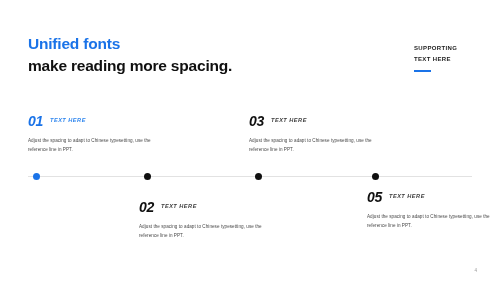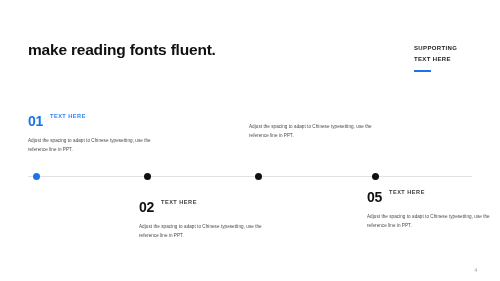--- a/index.html
+++ b/index.html
@@ -81,22 +81,23 @@
     top: 173px;
   }
 
   
   .item {
     position: absolute;
     width: 125px;
   }
   .item-head {
     display: flex;
-    align-items: flex-start;
+    align-items: center;
     gap: 7px;
+    font-style: italic;
   }
   .item-num {
     font-size: 14px;
     font-weight: bold;
     letter-spacing: -0.3px;
     line-height: 1;
   }
   .item-label {
     font-size: 5.6px;
     font-weight: bold;
@@ -125,21 +126,22 @@
     font-size: 4.5px;
     color: #9a9a9a;
   }
 </style>
 </head>
 <body>
 
 <div id="slide">
 
   <div class="heading">
-    <div class="heading-line2">make reading fonts fluent.</div>
+    <div class="heading-line1">Unified fonts</div>
+    <div class="heading-line2">make reading more spacing.</div>
   </div>
 
   <div class="supporting">
     <div class="supporting-line">SUPPORTING</div>
     <div class="supporting-line">TEXT HERE</div>
     <div class="supporting-rule"></div>
   </div>
 
   <div class="timeline-line"></div>
   <div class="dot" style="left:33px;background:#1a73e8;"></div>
@@ -149,20 +151,24 @@
 
   <div class="item" style="left:28px;top:114px;">
     <div class="item-head">
       <span class="item-num num-blue">01</span>
       <span class="item-label label-blue">TEXT HERE</span>
     </div>
     <div class="item-body">Adjust the spacing to adapt to Chinese typesetting, use the reference line in PPT.</div>
   </div>
 
   <div class="item" style="left:249px;top:114px;">
+    <div class="item-head">
+      <span class="item-num num-dark">03</span>
+      <span class="item-label label-dark">TEXT HERE</span>
+    </div>
     <div class="item-body">Adjust the spacing to adapt to Chinese typesetting, use the reference line in PPT.</div>
   </div>
 
   <div class="item" style="left:139px;top:200px;">
     <div class="item-head">
       <span class="item-num num-dark">02</span>
       <span class="item-label label-dark">TEXT HERE</span>
     </div>
     <div class="item-body">Adjust the spacing to adapt to Chinese typesetting, use the reference line in PPT.</div>
   </div>

